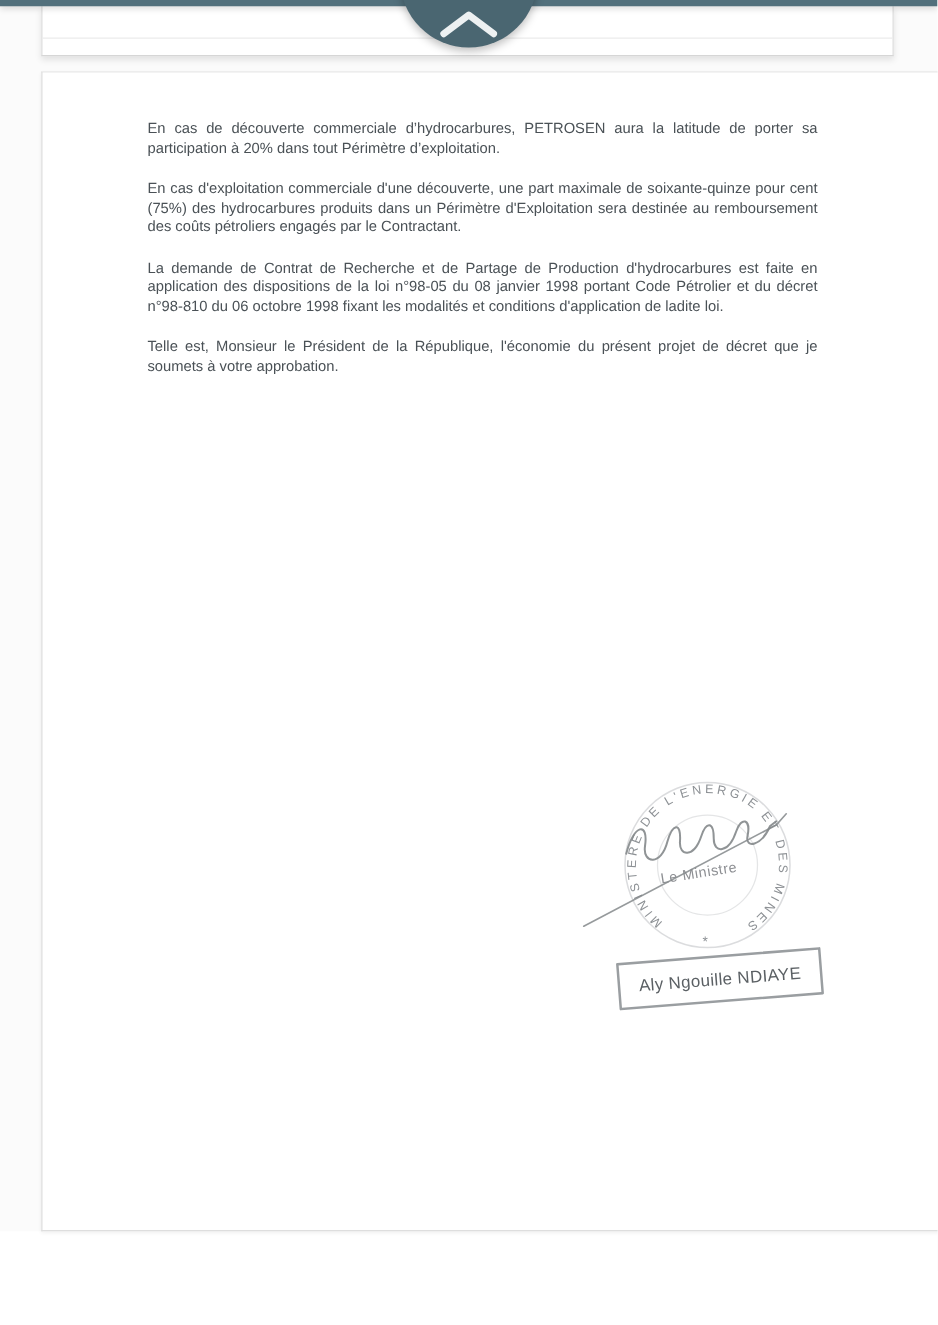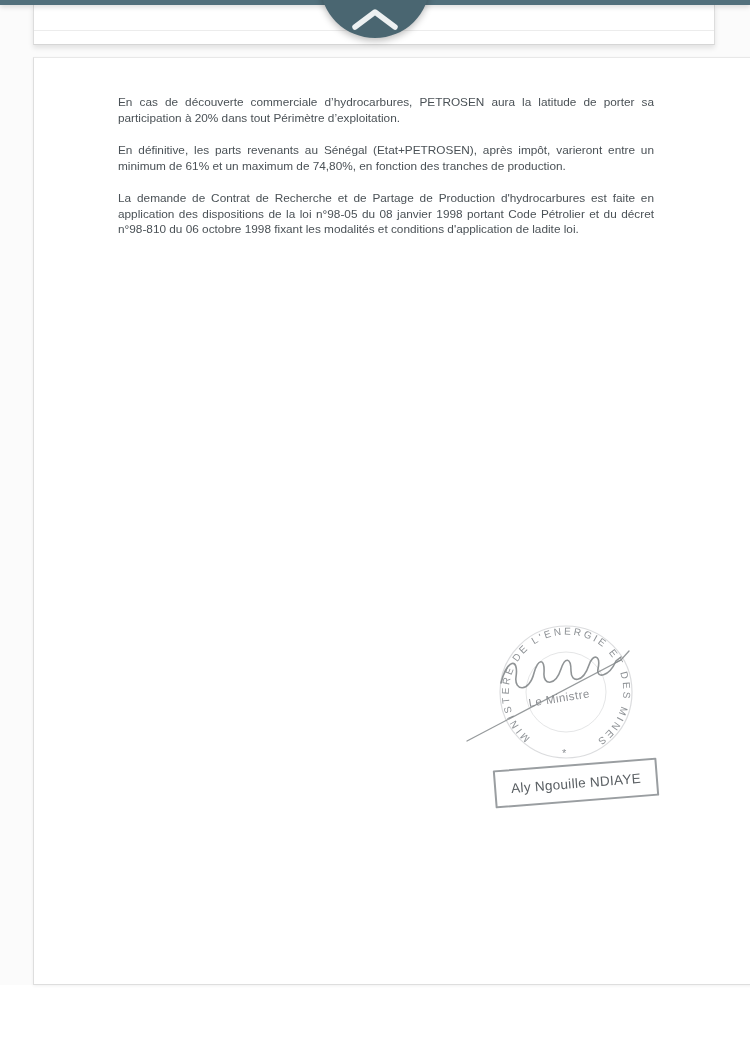--- a/index.html
+++ b/index.html
@@ -69,22 +69,23 @@
 
 <div class="topbar"></div>
 
 <div class="page-prev">
   <div class="inner-rule"></div>
 </div>
 
 <div class="page-main">
   <div class="text-block">
     <p>En cas de découverte commerciale d’hydrocarbures, PETROSEN aura la latitude de porter sa participation à 20% dans tout Périmètre d’exploitation.</p>
-    <p>En définitive, les parts revenants au Sénégal (Etat+PETROSEN), après impôt, varieront entre un minimum de 61% et un maximum de 74,80%, en fonction des tranches de production.</p>
+    <p>En cas d'exploitation commerciale d'une découverte, une part maximale de soixante-quinze pour cent (75%) des hydrocarbures produits dans un Périmètre d'Exploitation sera destinée au remboursement des coûts pétroliers engagés par le Contractant.</p>
     <p>La demande de Contrat de Recherche et de Partage de Production d'hydrocarbures est faite en application des dispositions de la loi n°98-05 du 08 janvier 1998 portant Code Pétrolier et du décret n°98-810 du 06 octobre 1998 fixant les modalités et conditions d'application de ladite loi.</p>
+    <p>Telle est, Monsieur le Président de la République, l'économie du présent projet de décret que je soumets à votre approbation.</p>
   </div>
 
   <svg class="stamp-svg" viewBox="0 0 220 190" xmlns="http://www.w3.org/2000/svg">
     <circle cx="95" cy="71" r="66" fill="none" stroke="#bdc0c2" stroke-width="1.2" opacity="0.55"></circle>
     <circle cx="95" cy="71" r="40" fill="none" stroke="#c3c6c8" stroke-width="1" opacity="0.45"></circle>
     <path id="ringPath" d="M59.3,116.7 A58,58 0 0 1 130.7,25.3 A58,58 0 0 1 59.3,116.7" fill="none" stroke="none"></path>
     <text font-size="10" letter-spacing="2.6" fill="#8d9195">
       <textPath href="#ringPath" startOffset="0">MINISTERE DE L'ENERGIE ET DES MINES</textPath>
     </text>
     <text x="91" y="136" font-size="11" fill="#8d9195">*</text>

